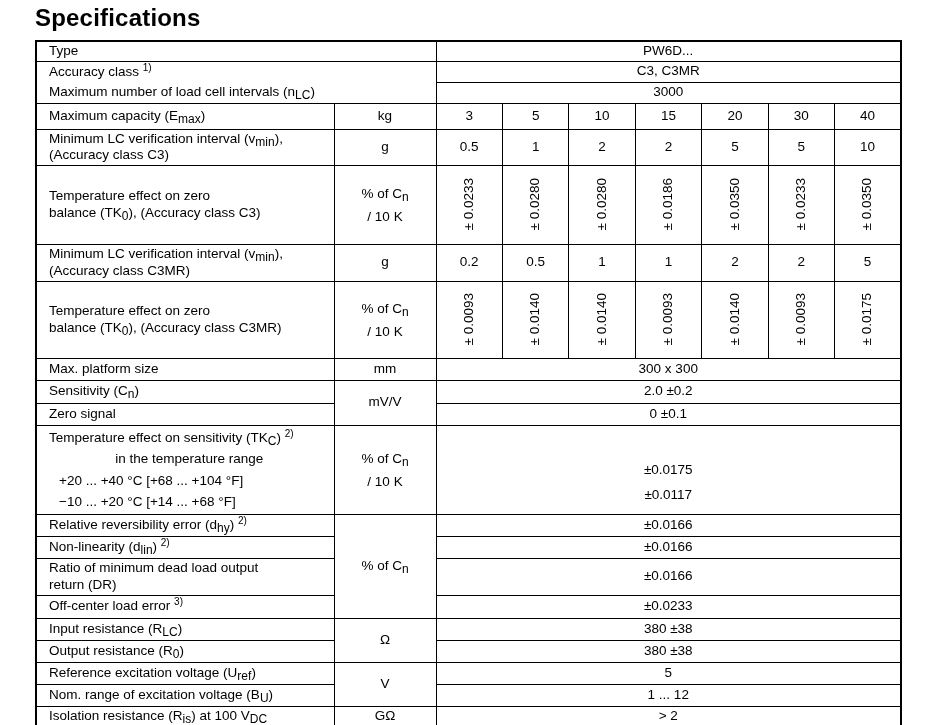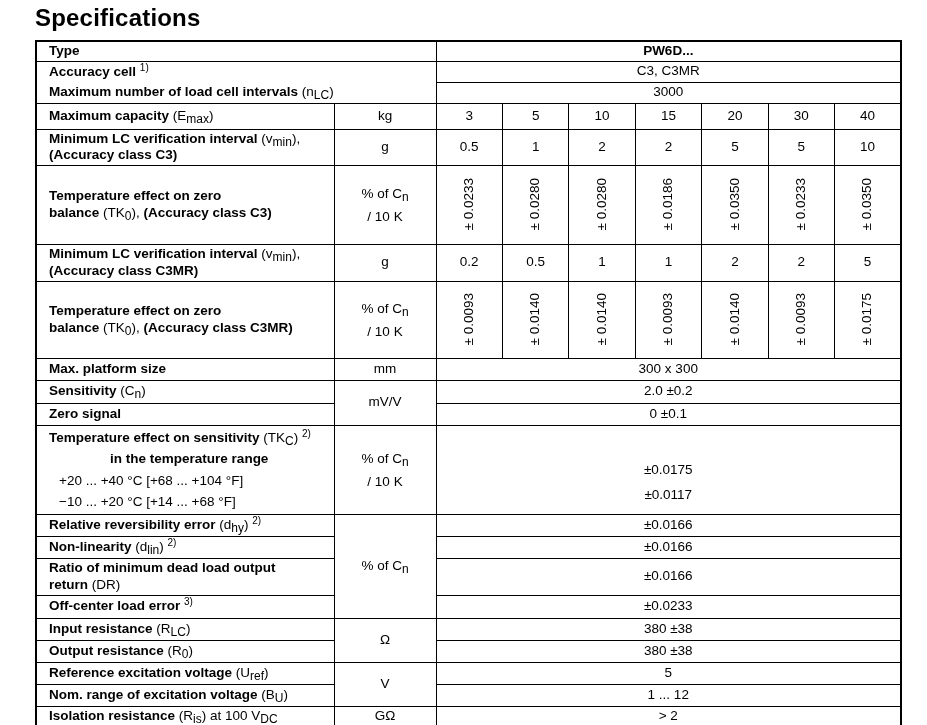--- a/index.html
+++ b/index.html
@@ -5,21 +5,21 @@
   html,body{margin:0;padding:0;background:#ffffff;}
   body{width:927px;height:725px;overflow:hidden;position:relative;
        font-family:"Liberation Sans",sans-serif;color:#000;}
   .title{position:absolute;left:35px;top:4px;font-size:24px;font-weight:bold;letter-spacing:0.2px;}
   table.spec{position:absolute;left:35px;top:40px;width:867px;border-collapse:collapse;
        table-layout:fixed;font-size:13.5px;border:2px solid #000;}
   td{border:1.5px solid #000;vertical-align:middle;overflow:hidden;}
   td.label{text-align:left;padding:1px 4px 1px 12px;line-height:16.5px;}
   td.unit,td.value{text-align:center;padding:0 2px;line-height:16.5px;}
   td.unit div{line-height:23px;}
-  b{font-weight:bold;}
+  b{font-weight:normal;}
   sub{font-size:12px;vertical-align:baseline;position:relative;top:3px;line-height:0;}
   sup{font-size:10px;vertical-align:baseline;position:relative;top:-5px;line-height:0;}
   .rot{display:inline-block;transform:rotate(-90deg);white-space:nowrap;}
   .hidebb{border-bottom-style:hidden;}
   .c{text-align:center;}
   .i{padding-left:10px;}
   td.lh21 div{line-height:21.5px;}
   td.vbot{vertical-align:bottom;padding-bottom:7px;}
   td.vbot div{line-height:25px;text-align:center;}
 </style>
@@ -39,21 +39,21 @@
       <col>
       <col>
       <col>
   </colgroup>
   <tbody>
       <tr style="height: 18px;">
         <td colspan="2" class="label"><b>Type</b></td>
         <td colspan="7" class="value"><b>PW6D...</b></td>
       </tr>
       <tr style="height: 21px;">
-        <td colspan="2" class="label hidebb"><b>Accuracy cell</b> <sup>1)</sup></td>
+        <td colspan="2" class="label hidebb"><b>Accuracy class</b> <sup>1)</sup></td>
         <td colspan="7" class="value">C3, C3MR</td>
       </tr>
       <tr style="height: 21px;">
         <td colspan="2" class="label"><b>Maximum number of load cell intervals</b> (n<sub>LC</sub>)</td>
         <td colspan="7" class="value">3000</td>
       </tr>
       <tr style="height: 26px;">
         <td class="label"><b>Maximum capacity</b> (E<sub>max</sub>)</td>
         <td class="unit">kg</td>
         <td class="value">3</td>

